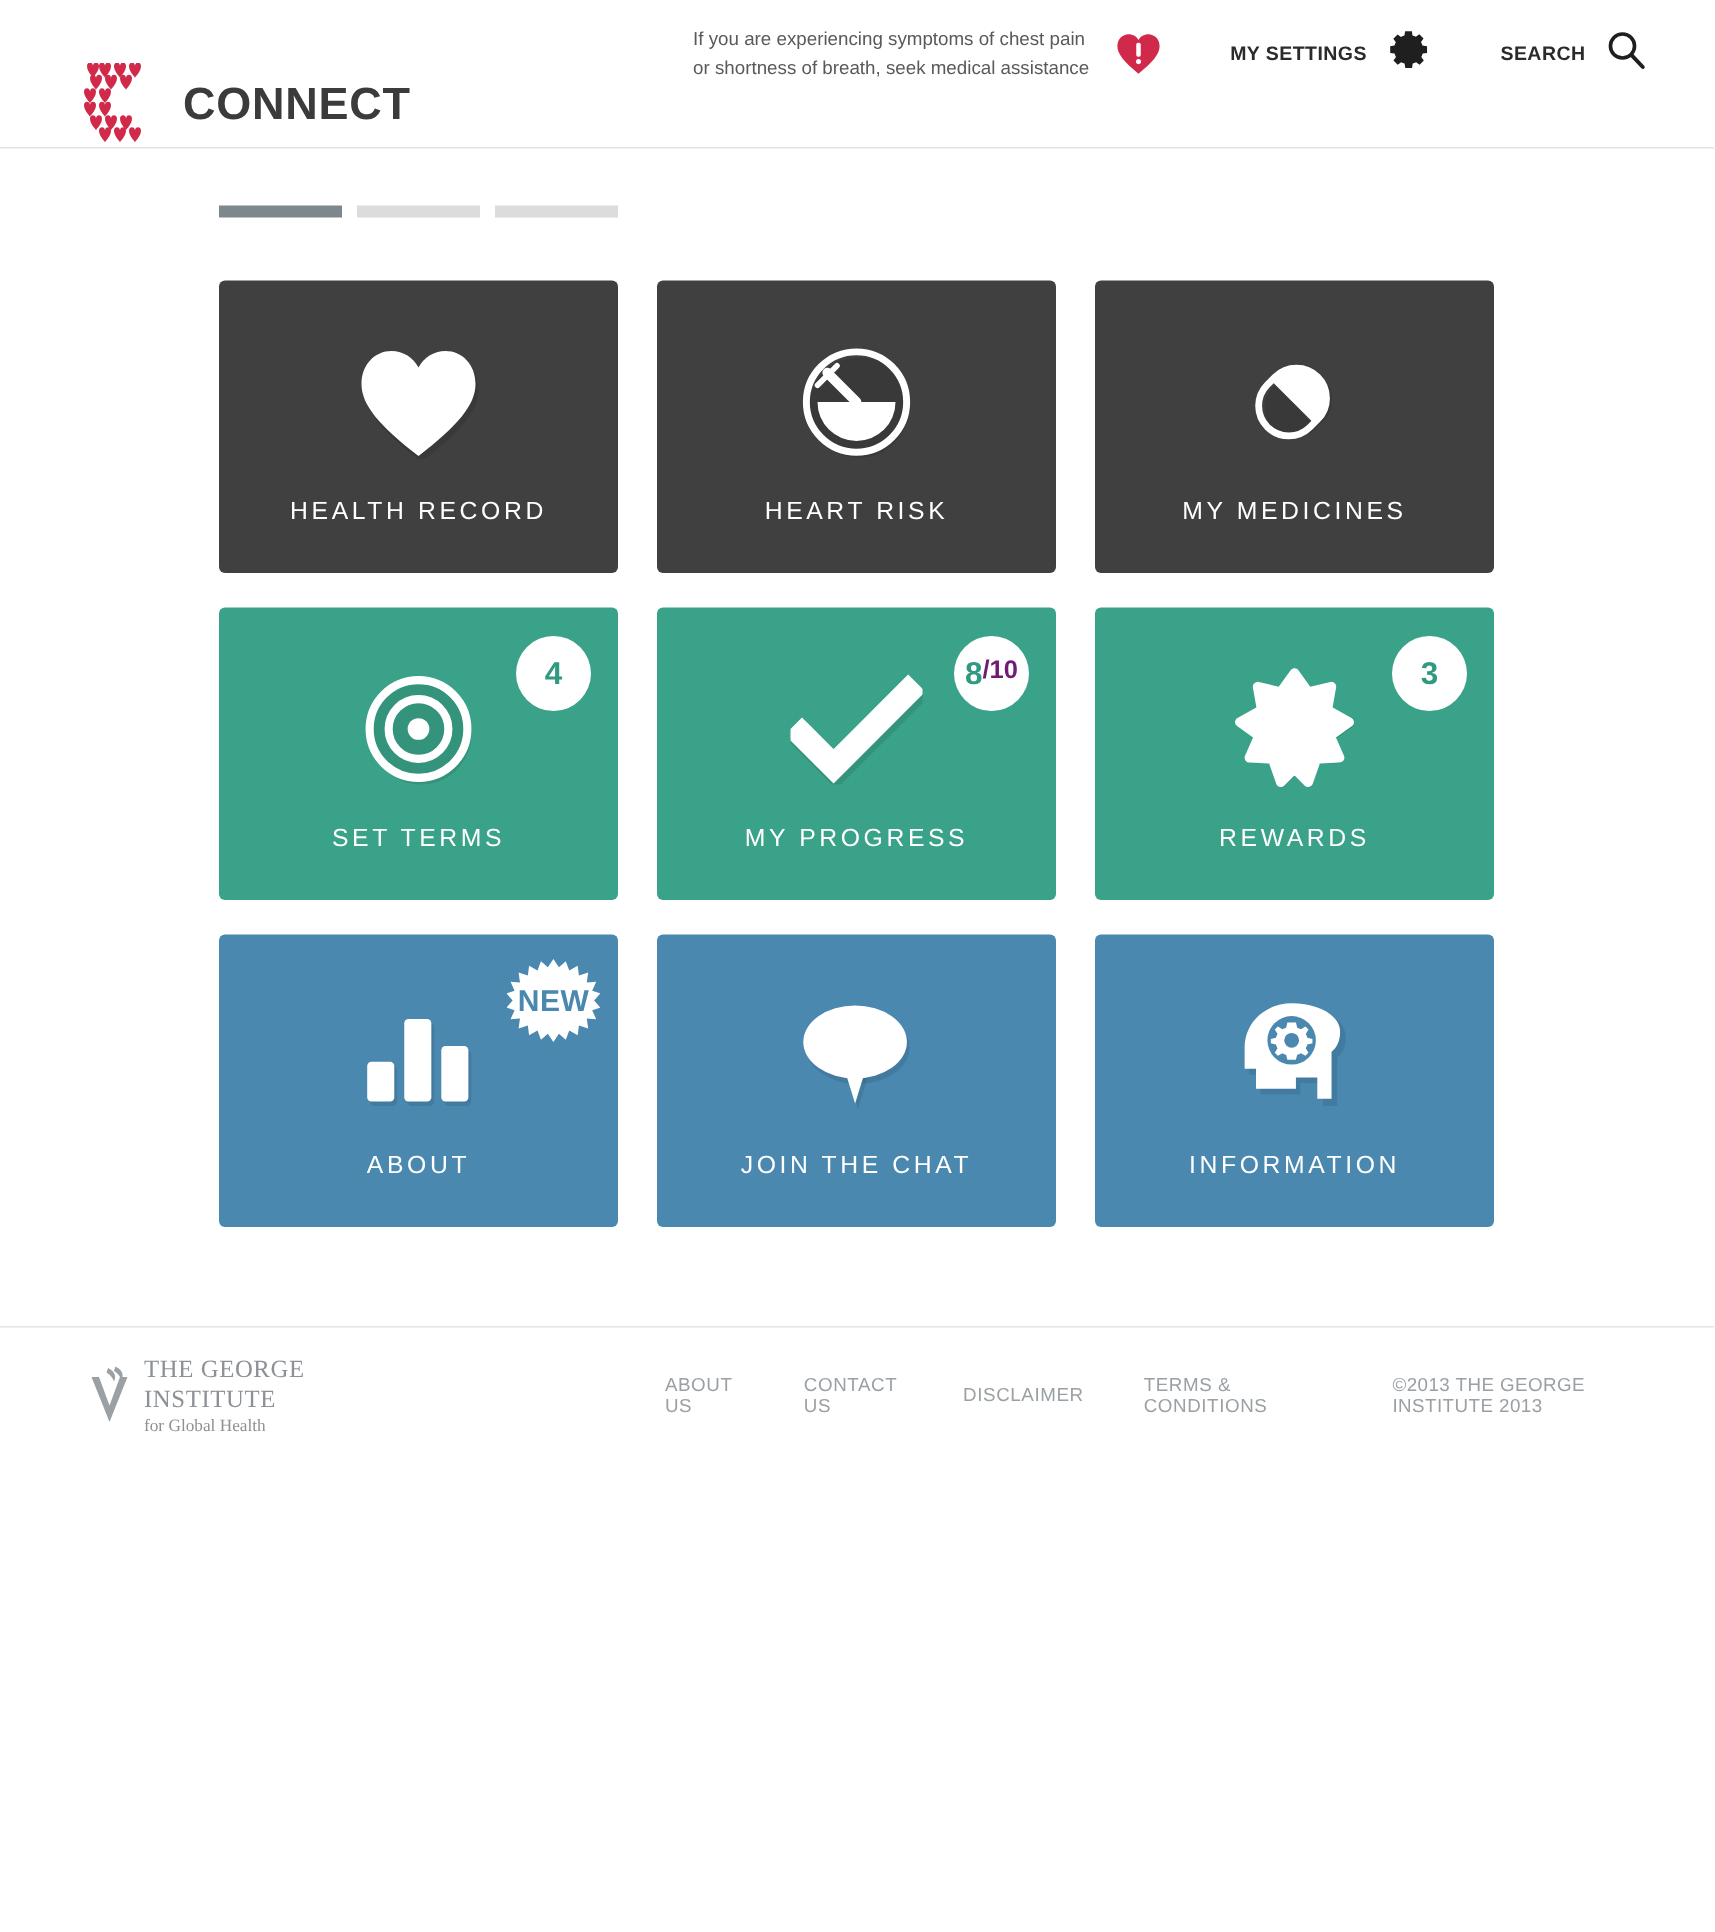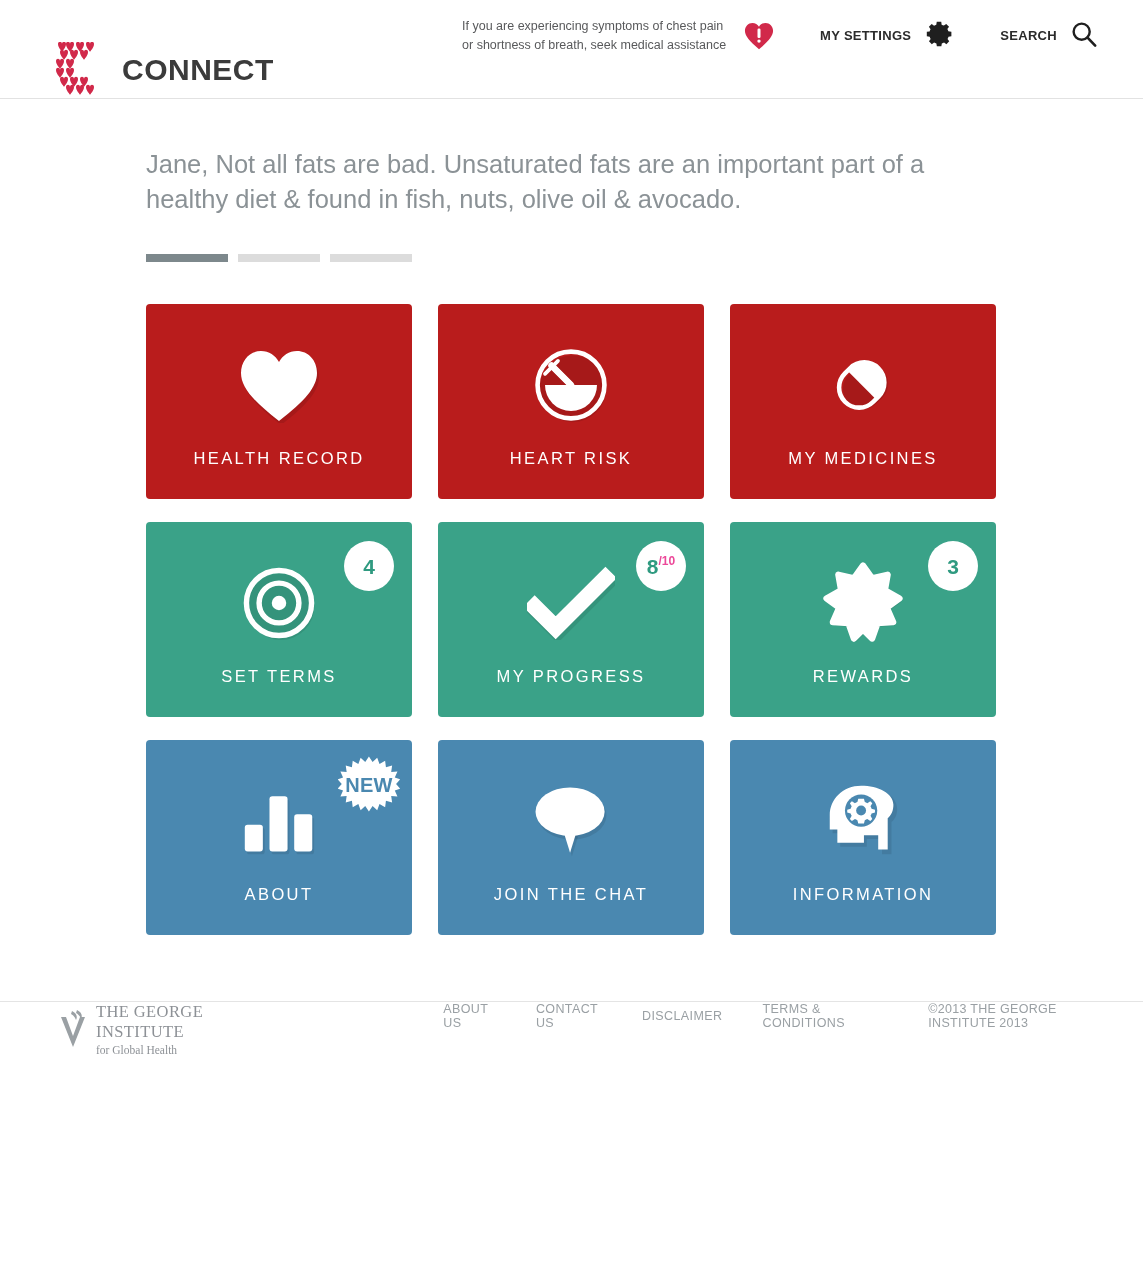--- a/index.html
+++ b/index.html
@@ -59,21 +59,21 @@
     gap: 23px 26px;
     width: 851px;
   }
   .tile {
     position: relative;
     height: 195px;
     border-radius: 4px;
     cursor: pointer;
     overflow: hidden;
   }
-  .tile.red   { background: #b91c1c; }
+  .tile.red   { background: #404040; }
   .tile.green { background: #3aa288; }
   .tile.blue  { background: #4a88b0; }
   .tile-icon {
     position: absolute; left: 0; right: 0; top: 38px;
     display: flex; align-items: center; justify-content: center;
     height: 86px;
   }
   .tile-label {
     position: absolute; left: 0; right: 0; bottom: 31px;
     text-align: center;
@@ -84,39 +84,39 @@
   }
 
   
   .badge {
     position: absolute; top: 19px; right: 18px;
     width: 50px; height: 50px; border-radius: 50%;
     background: #ffffff;
     display: flex; align-items: center; justify-content: center;
   }
   .badge-num { font-size: 21px; font-weight: bold; color: #2f9a80; line-height: 1; }
-  .badge-sub { font-size: 12px; font-weight: bold; color: #ec4899; line-height: 1;
+  .badge-sub { font-size: 17px; font-weight: bold; color: #701a75; line-height: 1;
                align-self: flex-start; margin-top: 14px; }
   .badge-star {
     position: absolute; top: 14px; right: 12px;
     width: 62px; height: 62px;
     display: flex; align-items: center; justify-content: center;
   }
   .badge-star svg { position: absolute; inset: 0; }
   .badge-star-text {
     position: relative; font-size: 20px; font-weight: bold;
     color: #4a88b0; letter-spacing: 0.3px;
   }
 
   
   .footer {
     margin-top: 66px;
     border-top: 1px solid #e4e4e4;
     height: 90px;
-    display: flex; align-items: flex-start;
+    display: flex; align-items: center;
     padding: 0 32px 0 58px;
   }
   .gi-logo { display: flex; align-items: center; }
   .gi-mark { width: 30px; height: 40px; }
   .gi-text { margin-left: 8px; }
   .gi-line1 {
     font-family: "Liberation Serif", serif;
     font-size: 16.5px; color: #8d9196; letter-spacing: 0.4px;
   }
   .gi-line2 {
@@ -231,21 +231,20 @@
           <circle cx="12.5" cy="12.5" r="8.6" fill="none" stroke="#1f1f1f" stroke-width="2.6"></circle>
           <line x1="18.8" y1="18.8" x2="27" y2="27.5" stroke="#1f1f1f" stroke-width="2.8" stroke-linecap="round"></line>
         </svg>
       </span>
     </div>
   </div>
 </div>
 
 <div class="main">
 
-  <div class="tagline">Jane, Not all fats are bad. Unsaturated fats are an important part of a healthy diet &amp; found in fish, nuts, olive oil &amp; avocado.</div>
 
   <div class="pager">
     <div class="pager-dot active"></div>
     <div class="pager-dot"></div>
     <div class="pager-dot"></div>
   </div>
 
   <div class="grid">
 
     <div class="tile red">

